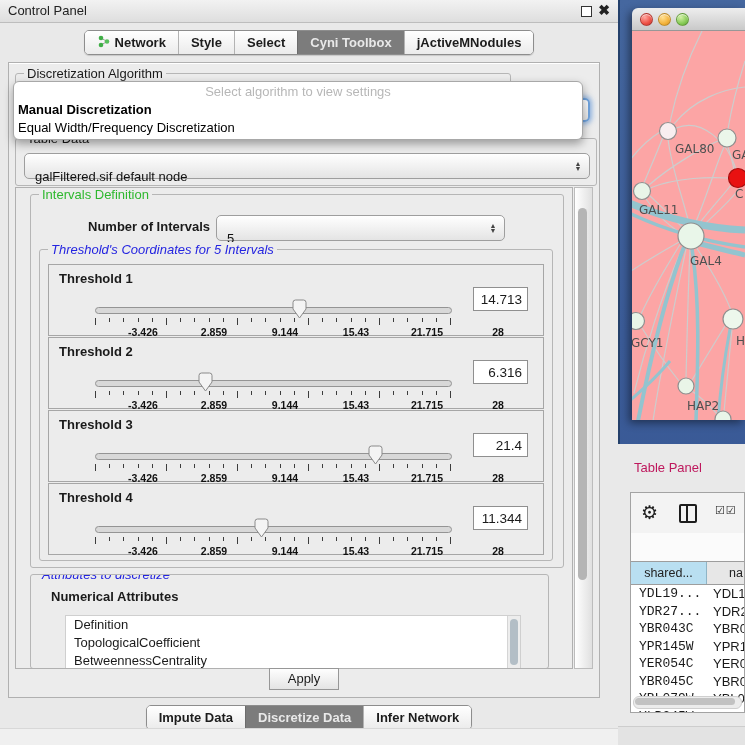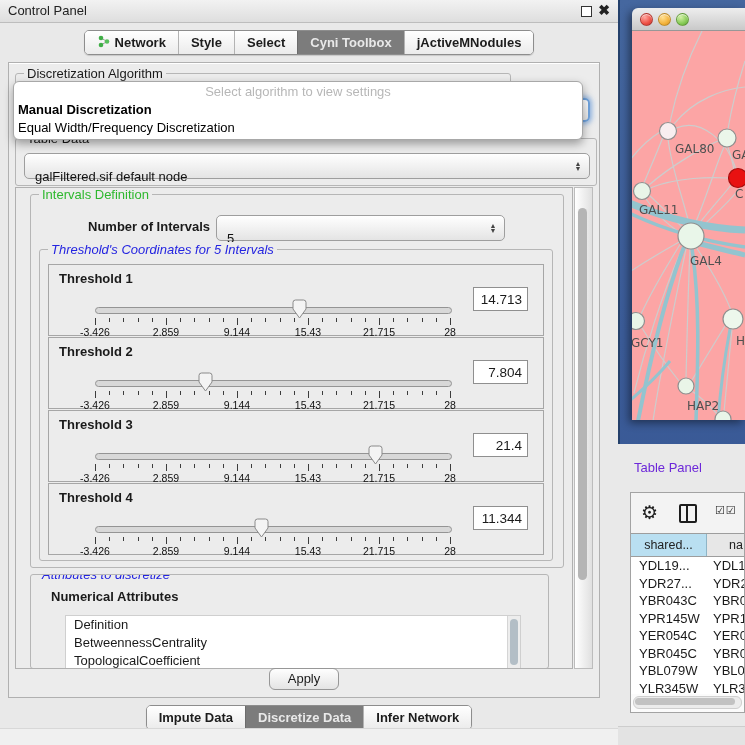--- a/index.html
+++ b/index.html
@@ -47,62 +47,62 @@
     background:linear-gradient(to right,#ffffff,#e0e0e0);border:1px solid #bcbcbc;}
   #vscroll .thumb{position:absolute;left:3px;top:20px;width:9px;height:372px;background:#b5b5b5;border-radius:6px;}
   
   .t-panel{position:relative;height:70px;border:1px solid #a6a6a6;background:#ececec;margin-bottom:1px;}
   .t-title{position:absolute;left:10px;top:6px;font-weight:bold;}
   .slider{position:absolute;left:46px;top:40px;width:355px;height:30px;}
   .track{position:absolute;left:0;top:2px;width:100%;height:5px;background:#d8d8d8;
     border:1px solid #949494;border-radius:4px;}
   .tick{position:absolute;width:1px;background:#3c3c3c;top:13px;height:4px;}
   .tick.major{height:7px;}
-  .tick-label{position:absolute;top:21px;transform:translateX(-50%);font-size:10.5px;font-weight:normal;color:#111;white-space:nowrap;}
+  .tick-label{position:absolute;top:21px;transform:translateX(-50%);font-size:10.5px;font-weight:bold;color:#111;white-space:nowrap;margin-left:48px;}
   .thumb-svg{position:absolute;top:-6px;width:17px;height:21px;}
   .vbox{position:absolute;left:424px;top:22px;width:55px;height:24px;background:#fff;
     border:1px solid #8f8f8f;text-align:right;line-height:24px;padding-right:5px;font-size:13.5px;box-sizing:border-box;}
   
   #attr-list{position:absolute;left:34px;top:40px;width:454px;height:53px;background:#fff;
     border:1px solid #cfcfcf;overflow:hidden;}
   #attr-list .row{height:18px;line-height:18px;padding-left:8px;}
   #attr-scroll{position:absolute;right:0;top:0;width:12px;height:100%;background:#ededed;border-left:1px solid #d5d5d5;}
   #attr-scroll .thumb{position:absolute;left:2px;top:3px;width:8px;height:46px;background:#b3bec6;border-radius:4px;}
   #apply-btn{position:absolute;left:50%;transform:translateX(-50%);top:605px;width:68px;height:20px;
-    background:linear-gradient(#fefefe,#e4e4e4);border:1px solid #979797;border-radius:6px;
+    background:linear-gradient(#fefefe,#e4e4e4);border:1px solid #979797;border-radius:0;
     text-align:center;line-height:19px;}
   #cp-bottom-strip{position:absolute;left:0;top:728px;width:618px;height:17px;background:#f0f0f0;border-top:1px solid #d8d8d8;}
   
   #desktop{position:absolute;left:618px;top:0;width:127px;height:745px;
     background:linear-gradient(180deg,#45679f 0%,#3b5c99 45%,#375590 100%);border-left:2px solid #24406b;box-sizing:border-box;}
   #net-window{position:absolute;left:632px;top:8px;width:113px;height:412px;border-radius:6px 0 0 0;
     overflow:hidden;box-shadow:-3px 3px 9px rgba(0,0,0,.45);}
   #net-titlebar{height:22px;background:linear-gradient(#eeeeee,#c9c9c9);border-bottom:1px solid #979797;position:relative;}
   .light{position:absolute;top:4.5px;width:13px;height:13px;border-radius:50%;box-shadow:inset 0 1px 1px rgba(255,255,255,.7);}
   .light.red{left:8px;background:radial-gradient(circle at 35% 30%,#ffa79f,#ee5045 60%,#bf352c);border:1px solid rgba(120,20,15,.5);box-sizing:border-box;}
   .light.yellow{left:26px;background:radial-gradient(circle at 35% 30%,#ffe093,#f3b33c 60%,#cd8e1f);border:1px solid rgba(140,95,10,.5);box-sizing:border-box;}
   .light.green{left:44px;background:radial-gradient(circle at 35% 30%,#d2f0a6,#86cb55 60%,#5d9d33);border:1px solid rgba(60,110,25,.5);box-sizing:border-box;}
   #net-canvas{position:relative;height:390px;background:#fca5a5;}
   
   #table-region{position:absolute;left:618px;top:444px;width:127px;height:301px;background:#e9e9e9;}
-  #tp-title{position:absolute;left:16px;top:16px;color:#6d28d9;text-align:center;}
+  #tp-title{position:absolute;left:16px;top:16px;color:#be185d;text-align:center;}
   #tp-body{position:absolute;left:12px;top:48px;width:115px;height:221px;background:#fbfbfb;
     border:1px solid #a3a3a3;box-sizing:border-box;overflow:hidden;}
   #tp-toolbar{position:relative;height:40px;background:#f3f3f3;}
   .gear{position:absolute;left:10px;top:8px;font-size:19px;color:#1d1d1d;font-family:"DejaVu Sans",sans-serif;}
   .split-icon{position:absolute;left:48px;top:11px;width:14px;height:15px;border:2px solid #1d1d1d;border-radius:2px;}
   .split-icon:before{content:"";position:absolute;left:5px;top:0;width:2px;height:100%;background:#1d1d1d;}
   .checks{position:absolute;left:84px;top:11px;font-size:11px;color:#222;letter-spacing:1px;font-family:"DejaVu Sans",sans-serif;}
-  #tp-header{display:flex;height:22px;border-top:1px solid #9d9d9d;border-bottom:1px solid #9d9d9d;}
+  #tp-header{display:flex;height:22px;border-top:1px solid #9d9d9d;border-bottom:1px solid #9d9d9d;margin-top:28px;}
   .hcell{line-height:22px;font-size:12.5px;color:#222;box-sizing:border-box;}
   .hcell.c1{width:76px;background:#b9dff1;border-right:1px solid #8fb5c6;text-align:center;}
   .hcell.c2{flex:1;background:#e7e7e7;text-align:right;padding-right:1px;white-space:nowrap;overflow:hidden;}
   #tp-rows{height:137px;overflow:hidden;background:#fff;}
   .trow{display:flex;height:17.5px;line-height:17.5px;white-space:nowrap;}
-  .tcell1{width:70px;padding-left:8px;overflow:hidden;}
+  .tcell1{width:70px;padding-left:8px;overflow:hidden;font-family:Liberation Mono, monospace;}
   .tcell2{flex:1;padding-left:4px;overflow:hidden;}
   #tp-hscroll{position:absolute;left:2px;right:2px;bottom:3px;height:11px;background:#ececec;border:1px solid #cfcfcf;border-radius:6px;}
   #tp-hscroll .thumb{position:absolute;left:1px;top:1px;right:6px;height:7px;background:#c2c2c2;border-radius:4px;}
   #tp-divider{position:absolute;left:0;top:282px;width:100%;height:1px;background:#cdcdcd;}
   #tp-below{position:absolute;left:0;top:283px;width:100%;bottom:0;background:#e3e3e3;}
 </style>
 </head>
 <body>
 
 <div id="control-panel">
@@ -259,21 +259,21 @@
                   <div class="tick" style="left: 84%;"></div>
                   <div class="tick" style="left: 88%;"></div>
                   <div class="tick" style="left: 92%;"></div>
                   <div class="tick" style="left: 96%;"></div>
                   <div class="tick major" style="left: 100%;"></div>
                   <span class="tick-label" style="left: 100%;">28</span>
                   <div class="thumb-svg" style="left: calc(30.9998% - 8.5px);"><svg width="17" height="21" viewBox="0 0 17 21">
                       <path d="M2,3.5 Q2,1 4.5,1 L12.5,1 Q15,1 15,3.5 L15,10 L8.5,19 L2,10 Z" fill="#f4f4f4" stroke="#8a8a8a"></path>
                     </svg></div>
                 </div>
-                <div class="vbox">7.804</div>
+                <div class="vbox">6.316</div>
               </div>
               <div class="t-panel">
                 <div class="t-title">Threshold 3</div>
                 <div class="slider">
                   <div class="track"></div>
                   <div class="tick major" style="left: 0%;"></div>
                   <span class="tick-label" style="left: 0%;">-3.426</span>
                   <div class="tick" style="left: 4%;"></div>
                   <div class="tick" style="left: 8%;"></div>
                   <div class="tick" style="left: 12%;"></div>
@@ -355,22 +355,22 @@
             </div>
         </div>
       </div>
 
       <div class="group" style="left:14px;top:386px;width:517px;height:93px;overflow:hidden;">
         <span class="gtitle blue">Attributes to discretize</span>
         <span style="position:absolute;left:20px;top:14px;font-weight:bold;">Numerical Attributes</span>
         <div id="attr-list">
           <div id="attr-items">
               <div class="row">Definition</div>
+              <div class="row">TopologicalCoefficient</div>
               <div class="row">BetweennessCentrality</div>
-              <div class="row">TopologicalCoefficient</div>
             </div>
           <div id="attr-scroll">
               <div class="thumb"></div>
             </div>
         </div>
       </div>
     </div>
 
     <div id="vscroll">
         <div class="thumb"></div>

